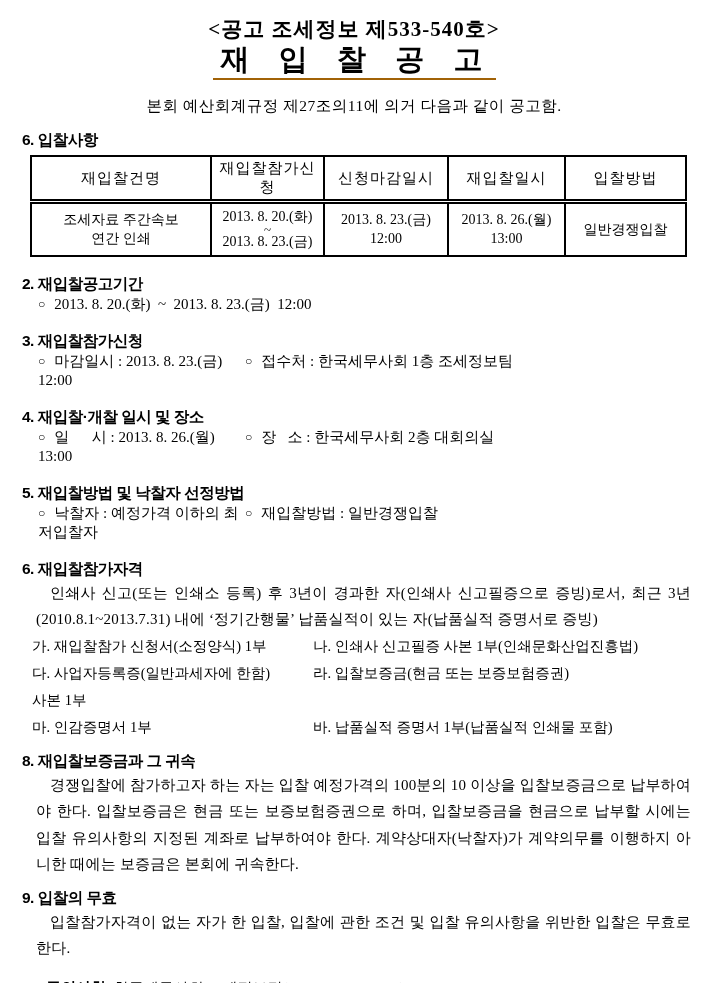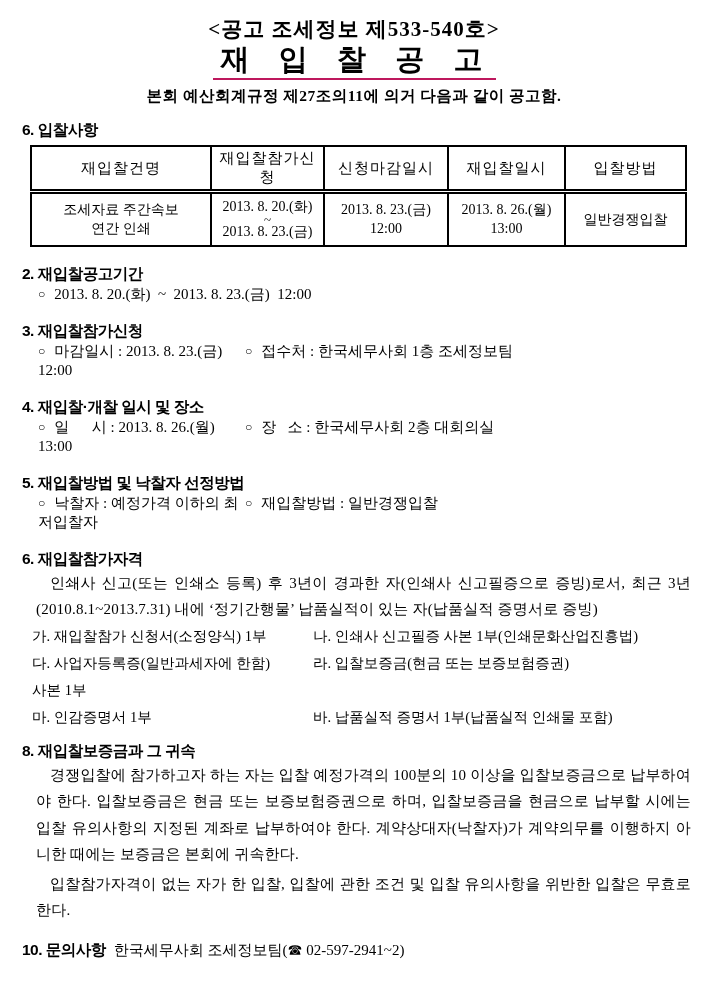--- a/index.html
+++ b/index.html
@@ -25,31 +25,31 @@
     font-size: 21px;
     line-height: 18px;
     letter-spacing: 1px;
   }
   .title-wrap { text-align: center; margin-top: 5px; }
   .title-text {
     display: inline-block;
     font-size: 29px;
     font-weight: bold;
     letter-spacing: 11px;
-    border-bottom: 2px solid #be185d;
+    border-bottom: 2px solid #a16207;
     padding: 0 2px 2px 8px;
     line-height: 33px;
     text-align: right;
   }
   .subtitle {
     text-align: center;
-    font-weight: bold;
+    font-weight: normal;
     font-size: 15.5px;
     line-height: 19px;
-    margin-top: 6px;
+    margin-top: 16px;
     letter-spacing: 0.5px;
   }
 
   
   .sec-heading {
     font-family: "Liberation Sans", "DejaVu Sans", sans-serif;
     font-weight: bold;
     font-size: 15.5px;
     line-height: 17px;
     margin-left: 22px;
@@ -246,19 +246,20 @@
     <div>라. 입찰보증금(현금 또는 보증보험증권)</div>
   </div>
   <div class="docs-row">
     <div>마. 인감증명서 1부</div>
     <div>바. 납품실적 증명서 1부(납품실적 인쇄물 포함)</div>
   </div>
 
   <div class="sec-heading mt-s8">8. 재입찰보증금과 그 귀속</div>
   <div class="sec-body">경쟁입찰에 참가하고자 하는 자는 입찰 예정가격의 100분의 10 이상을 입찰보증금으로 납부하여야 한다. 입찰보증금은 현금 또는 보증보험증권으로 하며, 입찰보증금을 현금으로 납부할 시에는 입찰 유의사항의 지정된 계좌로 납부하여야 한다. 계약상대자(낙찰자)가 계약의무를 이행하지 아니한 때에는 보증금은 본회에 귀속한다.</div>
 
+  <div class="sec-heading mt-s9">9. 입찰의 무효</div>
   <div class="sec-body">입찰참가자격이 없는 자가 한 입찰, 입찰에 관한 조건 및 입찰 유의사항을 위반한 입찰은 무효로 한다.</div>
 
   <div class="inquiry-line">
     <span class="sec-heading-inline">10. 문의사항</span><span>한국세무사회 조세정보팀(</span><span>☎</span><span class="pre"> 02-597-2941~2)</span>
   </div>
 
 </div>
 
 </body></html>

